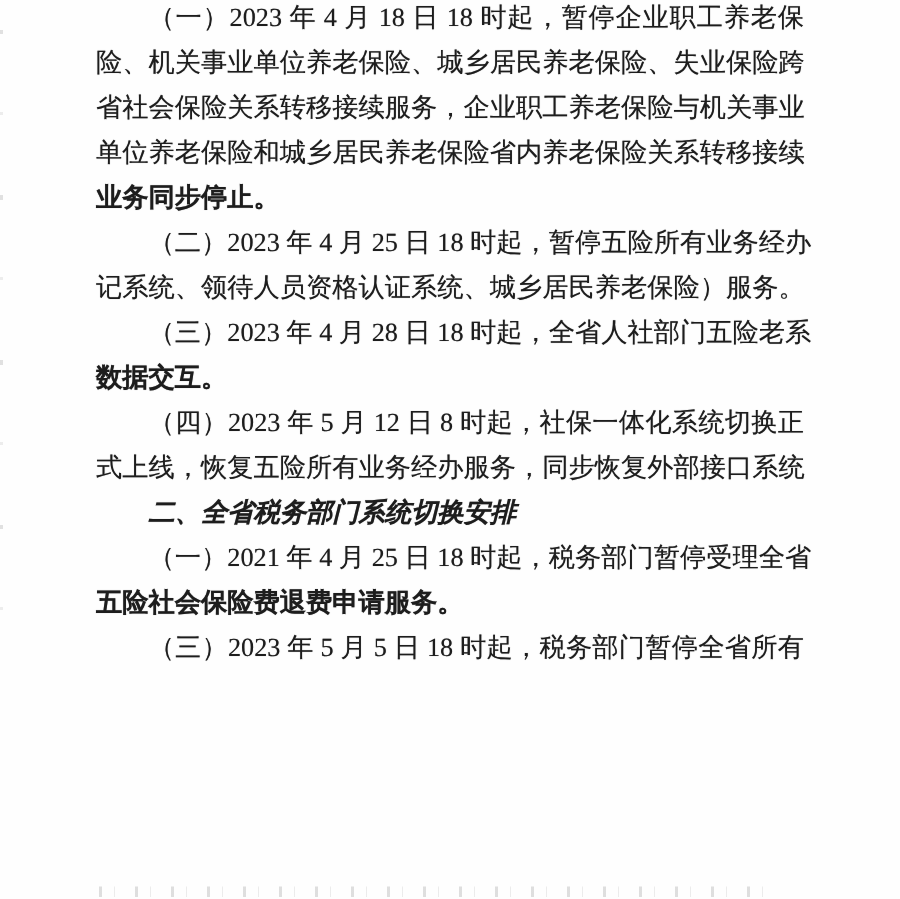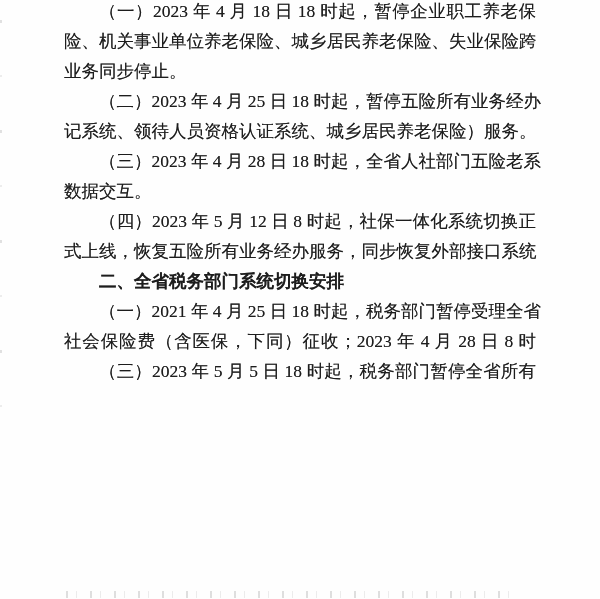--- a/index.html
+++ b/index.html
@@ -18,23 +18,23 @@
     line-height: 30px;
     text-shadow: 0 0 0.5px rgba(30,30,30,0.6);
   }
   .ln {
     margin: 0; padding: 0;
     text-align: justify;
     text-align-last: justify;
     white-space: nowrap;
     overflow: visible;
   }
-  .ln.end { text-align-last: left; }
+  .ln.end { text-align-last: left; font-weight: bold; }
   .ln.first { text-indent: 2em; }
-  .ln.heading { font-weight: 700; text-align-last: left; }
+  .ln.heading { font-weight: 700; text-align-last: left; font-style: italic; }
   
   .clipped-line {
     position: absolute;
     left: 66px; top: 591px; width: 456px; height: 7px;
     background: repeating-linear-gradient(90deg,
       rgba(70,70,70,0.38) 0px 2px, transparent 2px 10px,
       rgba(70,70,70,0.22) 10px 11px, transparent 11px 24px);
     opacity: 0.45;
   }
   
@@ -48,36 +48,38 @@
   }
 </style>
 </head>
 <body>
 
 <div class="paper">
   <div class="text-column">
 
     <p class="ln first">（一）2023 年 4 月 18 日 18 时起，暂停企业职工养老保</p>
     <p class="ln">险、机关事业单位养老保险、城乡居民养老保险、失业保险跨</p>
+    <p class="ln">省社会保险关系转移接续服务，企业职工养老保险与机关事业</p>
+    <p class="ln">单位养老保险和城乡居民养老保险省内养老保险关系转移接续</p>
     <p class="ln end">业务同步停止。</p>
 
     <p class="ln first">（二）2023 年 4 月 25 日 18 时起，暂停五险所有业务经办</p>
     <p class="ln">记系统、领待人员资格认证系统、城乡居民养老保险）服务。</p>
 
     <p class="ln first">（三）2023 年 4 月 28 日 18 时起，全省人社部门五险老系</p>
     <p class="ln end">数据交互。</p>
 
     <p class="ln first">（四）2023 年 5 月 12 日 8 时起，社保一体化系统切换正</p>
     <p class="ln">式上线，恢复五险所有业务经办服务，同步恢复外部接口系统</p>
 
     <p class="ln first heading">二、全省税务部门系统切换安排</p>
 
     <p class="ln first">（一）2021 年 4 月 25 日 18 时起，税务部门暂停受理全省</p>
+    <p class="ln end">五险社会保险费退费申请服务。</p>
 
-    <p class="ln">社会保险费（含医保，下同）征收；2023 年 4 月 28 日 8 时</p>
 
     <p class="ln first">（三）2023 年 5 月 5 日 18 时起，税务部门暂停全省所有</p>
 
   </div>
 
   <div class="clipped-line"></div>
   <div class="scan-edge-artifact"></div>
 </div>
 
 </body></html>

